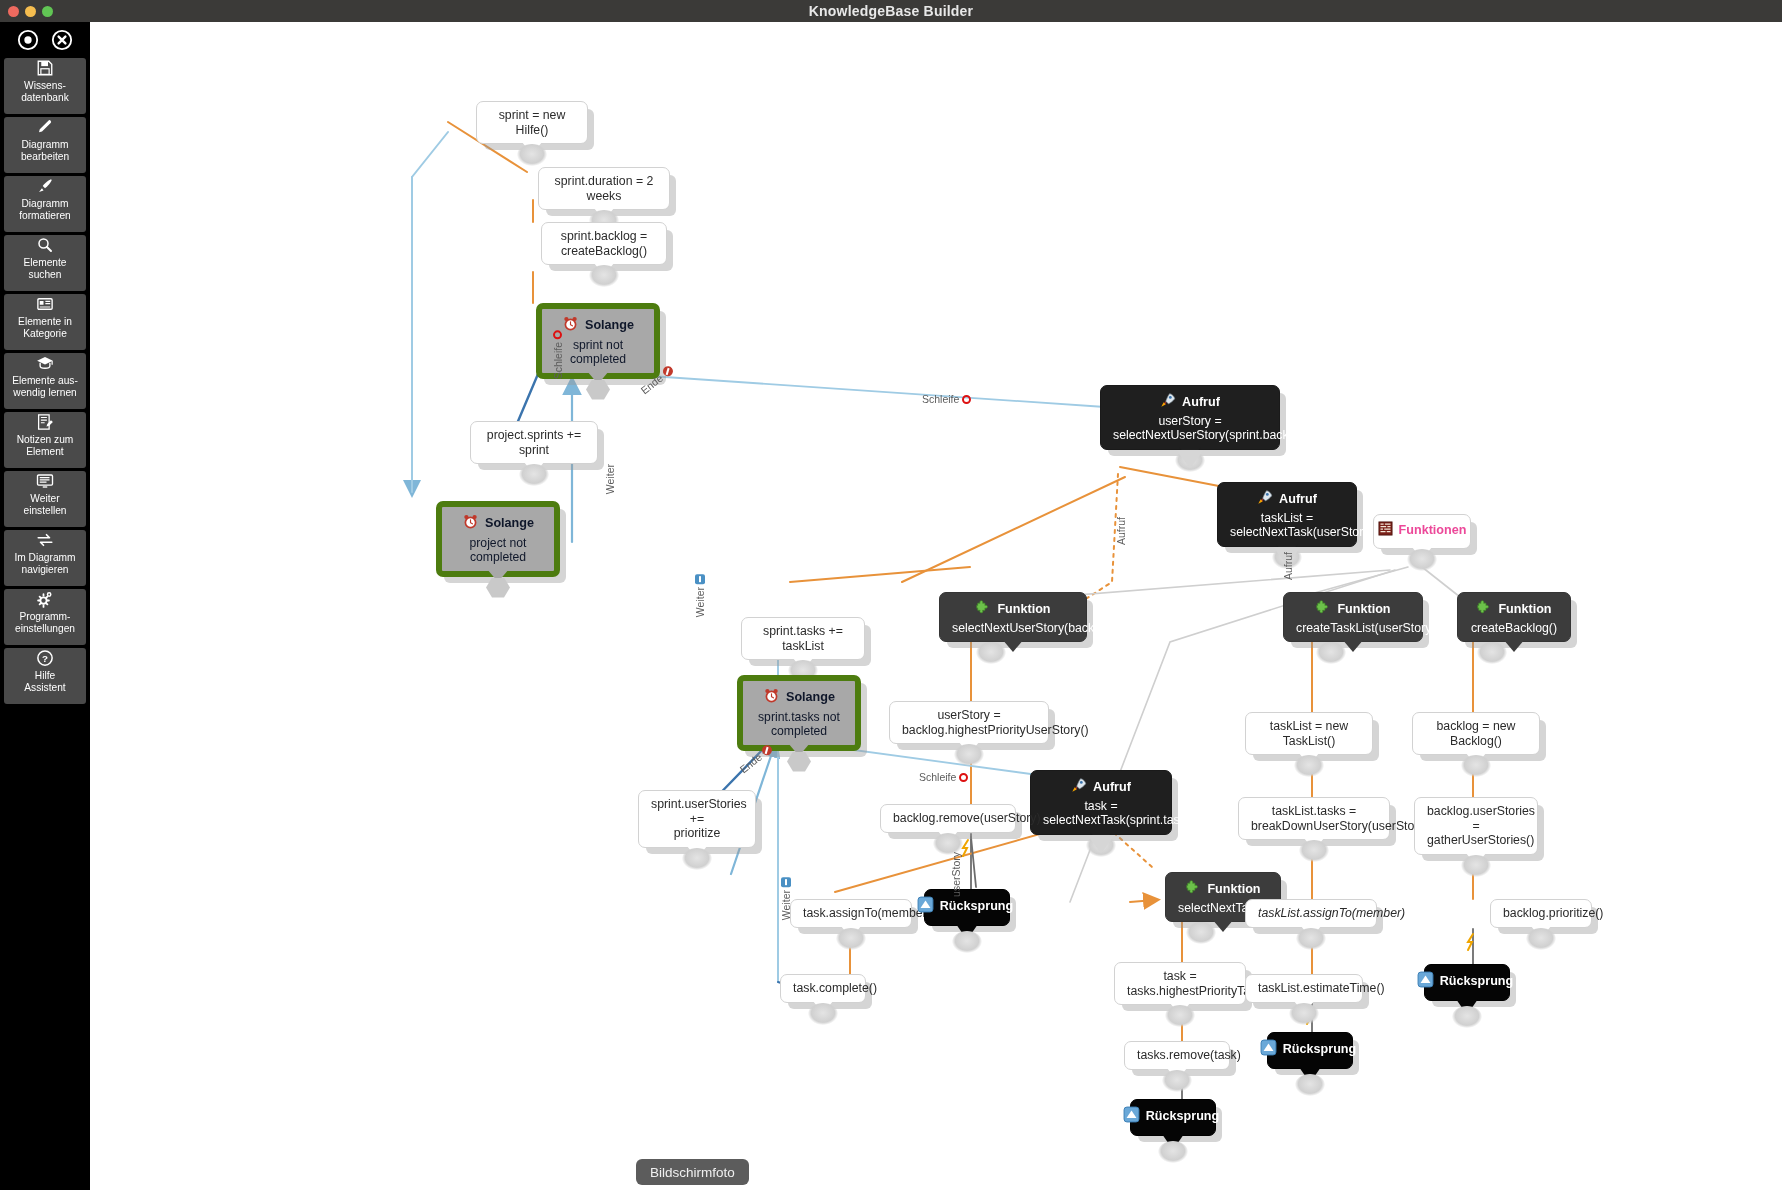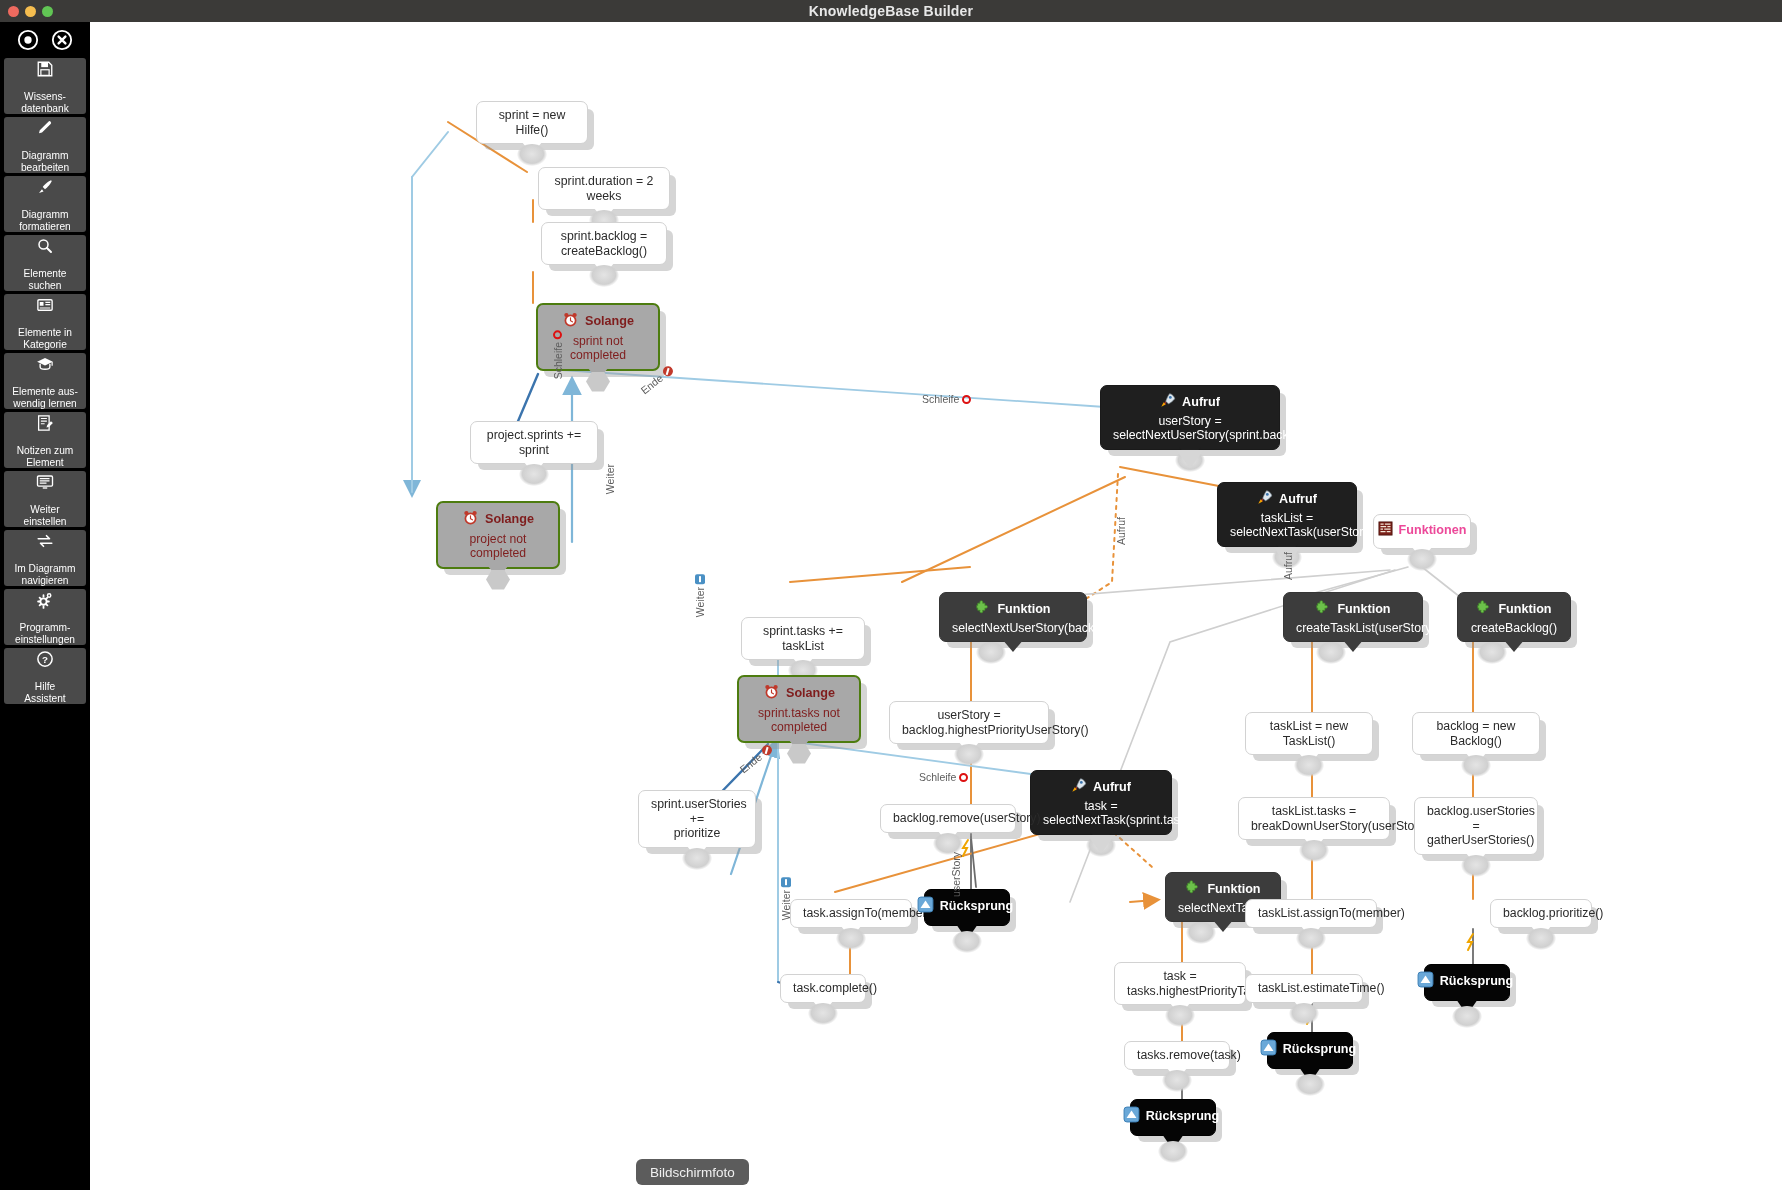--- a/index.html
+++ b/index.html
@@ -25,24 +25,23 @@
   #sidebar {
     position:absolute; left:0; top:22px; width:90px; height:1168px;
     background:#000; padding:0 2px;
   }
   #sb-top { height:36px; display:flex; align-items:center; justify-content:center; gap:12px; }
   .sb-circ-btn { width:22px;height:22px; cursor:pointer; }
   .sb-item {
     position:relative;
     background:#4a4a4a; border-radius:3px; margin:0 2px 3px 2px;
     height:56px;
-    display:flex; flex-direction:column; align-items:center; justify-content:flex-end;
+    display:flex; flex-direction:column; align-items:center; justify-content:flex-start;
     color:#fff; font-size:10.2px; line-height:11.5px; text-align:center;
     cursor:pointer;
-    gap:10px;
   }
   .sb-item .sb-ic { height:19px; margin-bottom:3px; display:flex; align-items:center; justify-content:center; }
   .sb-item .sb-lb { white-space:pre-line; padding:0 2px; }
 
   
   #toolbar {
     position:absolute; right:12px; top:25px; height:30px;
     background:#262626; border-radius:15px;
     display:flex; align-items:center; padding:3px; gap:0;
   }
@@ -84,21 +83,21 @@
     box-shadow: 7px 7px 0 -1px rgba(150,150,150,.40);
   }
   .nbox::after {
     content:""; position:absolute; left:50%; bottom:-11px; margin-left:-11px;
     width:0;height:0; border-left:11px solid transparent; border-right:11px solid transparent;
   }
   
   .n-stmt .nbox { background:#fff; color:#2b2b2b; border:1px solid #d2d2d2; }
   .n-stmt .nbox::after { border-top:13px solid #fff; }
   
-  .n-loop .nbox { background:#a8a8a8; color:#7f1d1d; border:2px solid #4d7c0f; min-width:120px; }
+  .n-loop .nbox { background:#a8a8a8; color:#0f172a; border:6px solid #4d7c0f; min-width:120px; }
   .n-loop .nbox::after { border-top:13px solid #a8a8a8; }
   
   .n-call .nbox { background:#1f1f1f; color:#fff; border:1px solid #1a1a1a; }
   .n-call .nbox::after { border-top:13px solid #1f1f1f; }
   
   .n-func .nbox { background:#3c3c3c; color:#fff; border:1px solid #353535;margin-left:44px; }
   .n-func .nbox::after { border-top:13px solid #3c3c3c; }
   
   .n-ret .nbox { background:#050505; color:#fff; border:1px solid #000; padding:6px 14px 6px 10px; }
   .n-ret .nbox::after { border-top:16px solid #050505; bottom:-15px; }
@@ -644,21 +643,21 @@
           <div class="nhead">
             <span><svg width="16" height="16" viewBox="0 0 24 24">
                 <path d="M9.5 2.5a2.3 2.3 0 0 1 2.3 2.3c0 .6-.2 1-.5 1.4h3.6v3.6c.4-.3.8-.5 1.4-.5a2.3 2.3 0 1 1 0 4.6c-.6 0-1-.2-1.4-.5v3.6h-3.6c.3.4.5.8.5 1.4a2.3 2.3 0 1 1-4.6 0c0-.6.2-1 .5-1.4H4.1v-3.6c-.4.3-.8.5-1.4.5v-4.6c.6 0 1 .2 1.4.5V6.2h3.6c-.3-.4-.5-.8-.5-1.4A2.3 2.3 0 0 1 9.5 2.5z" fill="#6cc14a" stroke="#3f8c25" stroke-width="1"></path>
               </svg></span>
             <span>Funktion</span>
           </div>
           <div class="nbody">selectNextTask(tasks)</div>
         </div>
         <div class="knob" style="top:100%"></div>
       </div>
-      <div class="node n-stmt" style="left: 1155px; top: 877px;">
+      <div class="node n-stmt" style="left: 1155px; top: 877px; font-style: italic;">
         <div class="nbox" style="width:132px">
           <div class="nbody">taskList.assignTo(member)</div>
         </div>
         <div class="knob" style="top:100%"></div>
       </div>
       <div class="node n-stmt" style="left: 1400px; top: 877px;">
         <div class="nbox" style="width:102px">
           <div class="nbody">backlog.prioritize()</div>
         </div>
         <div class="knob" style="top:100%"></div>

